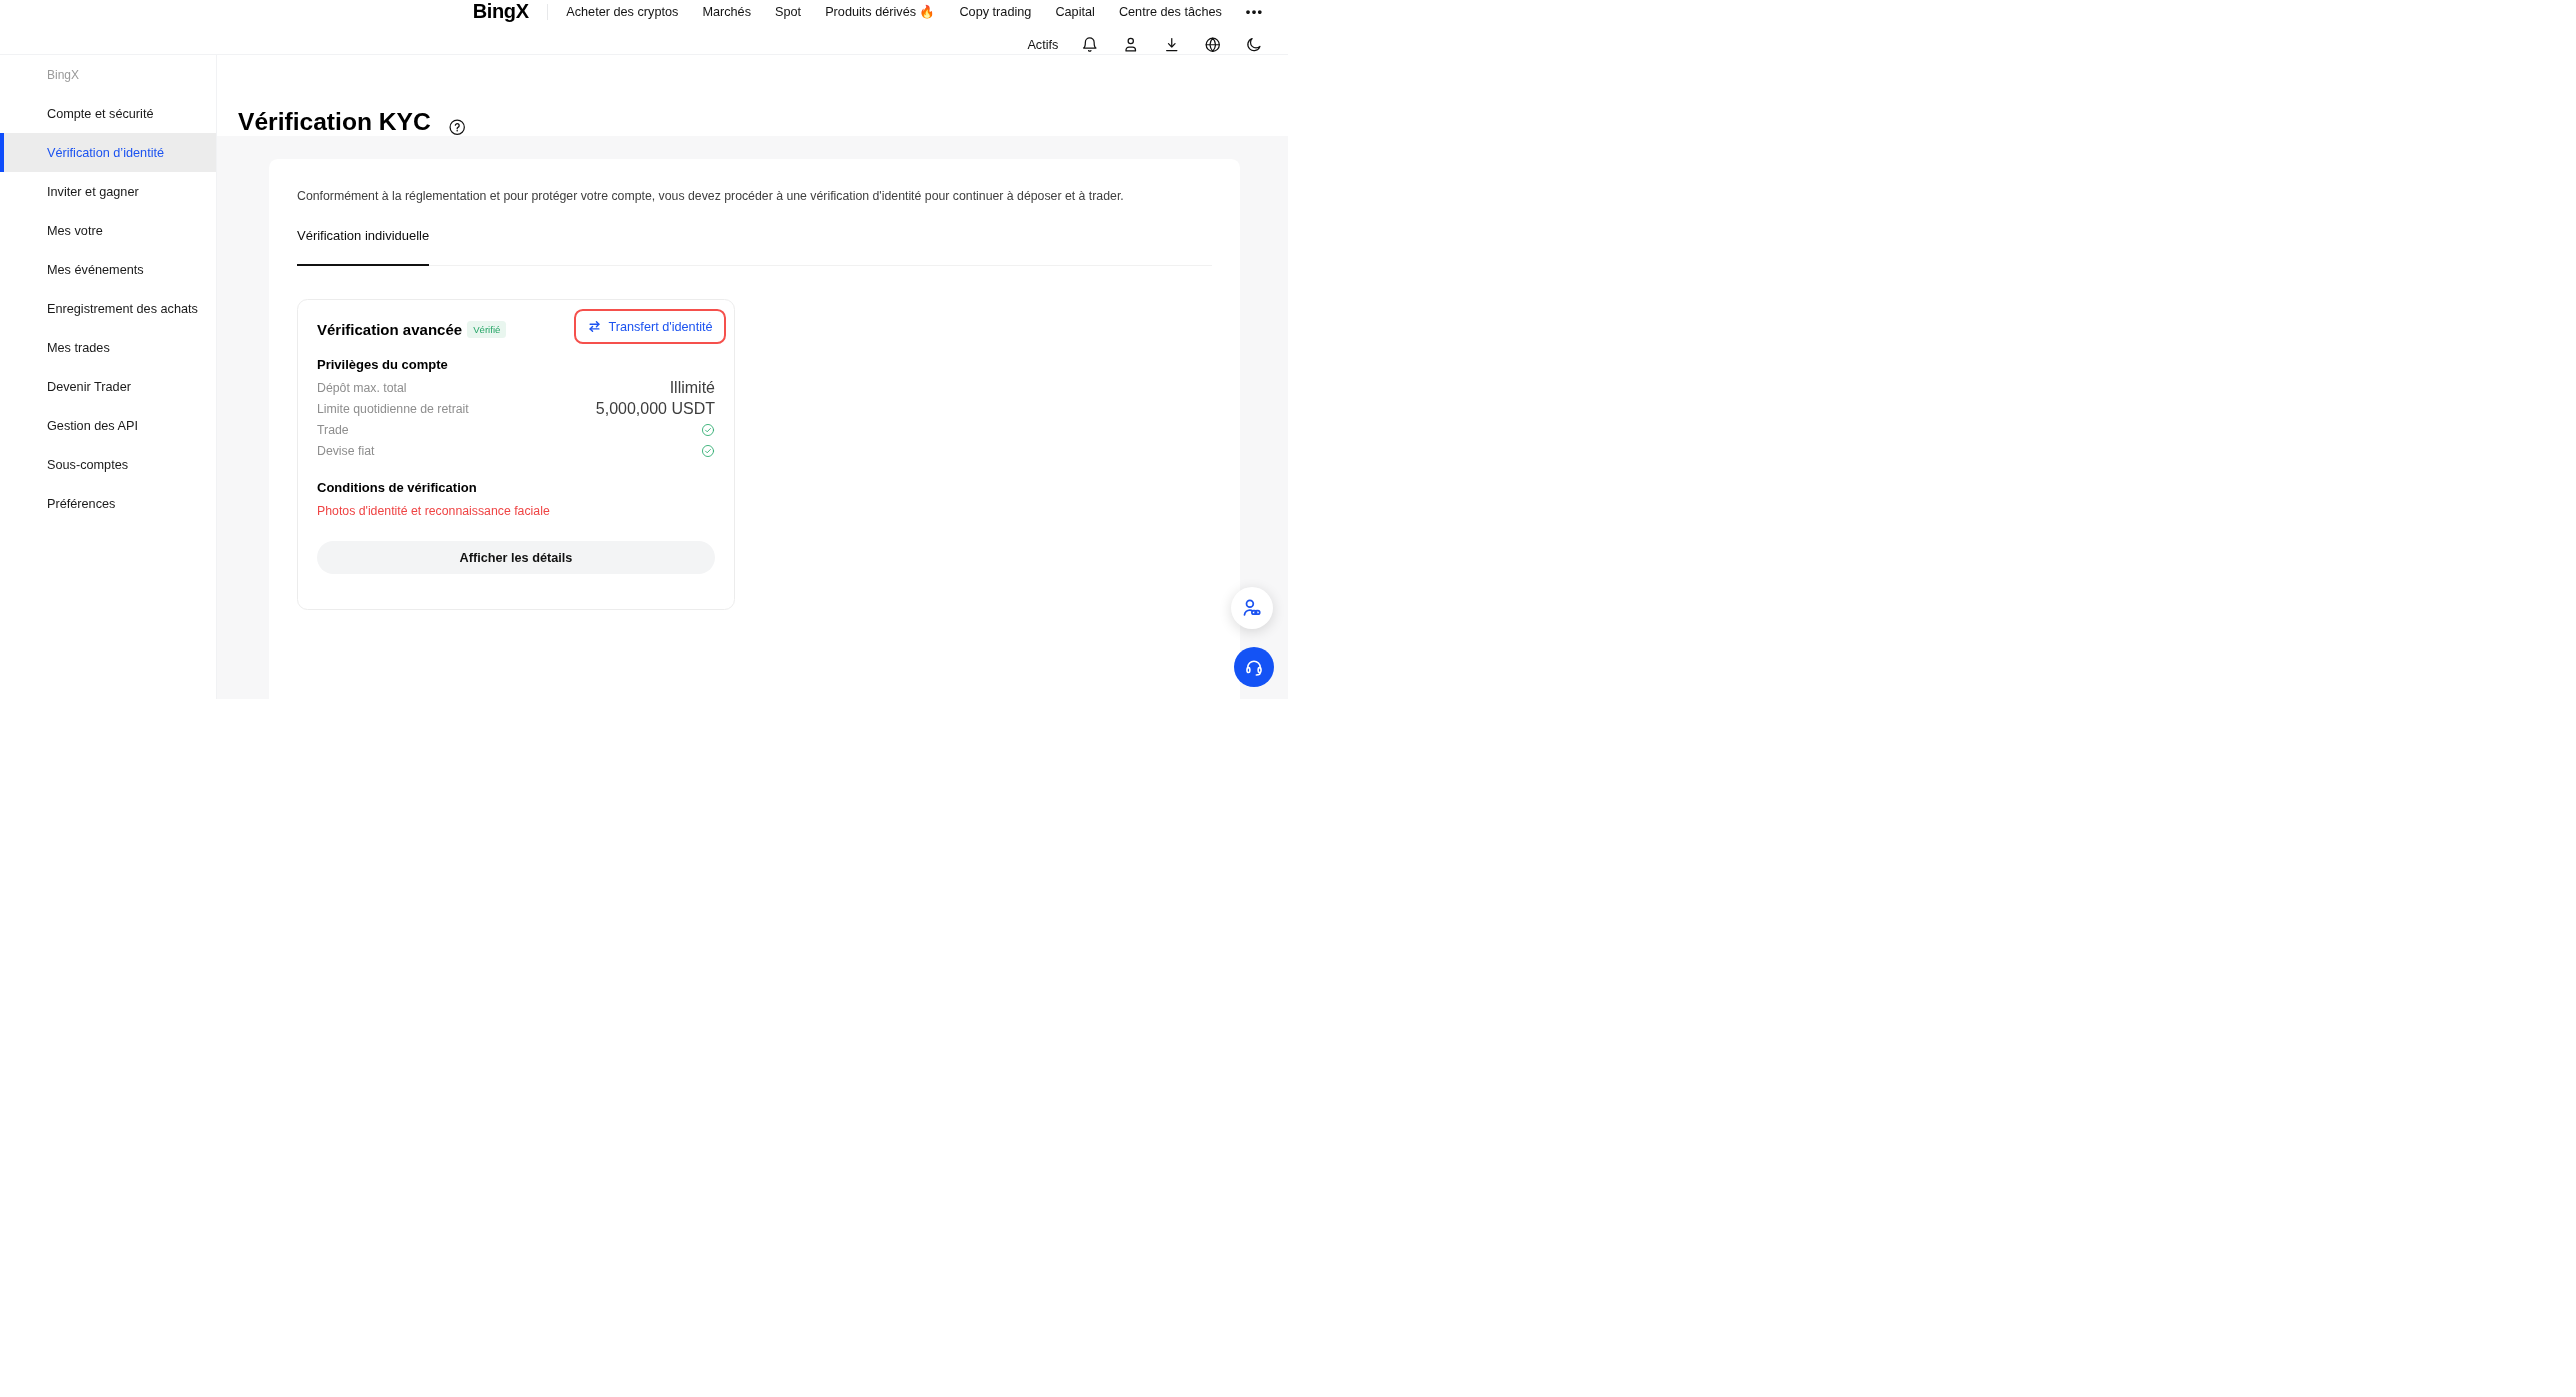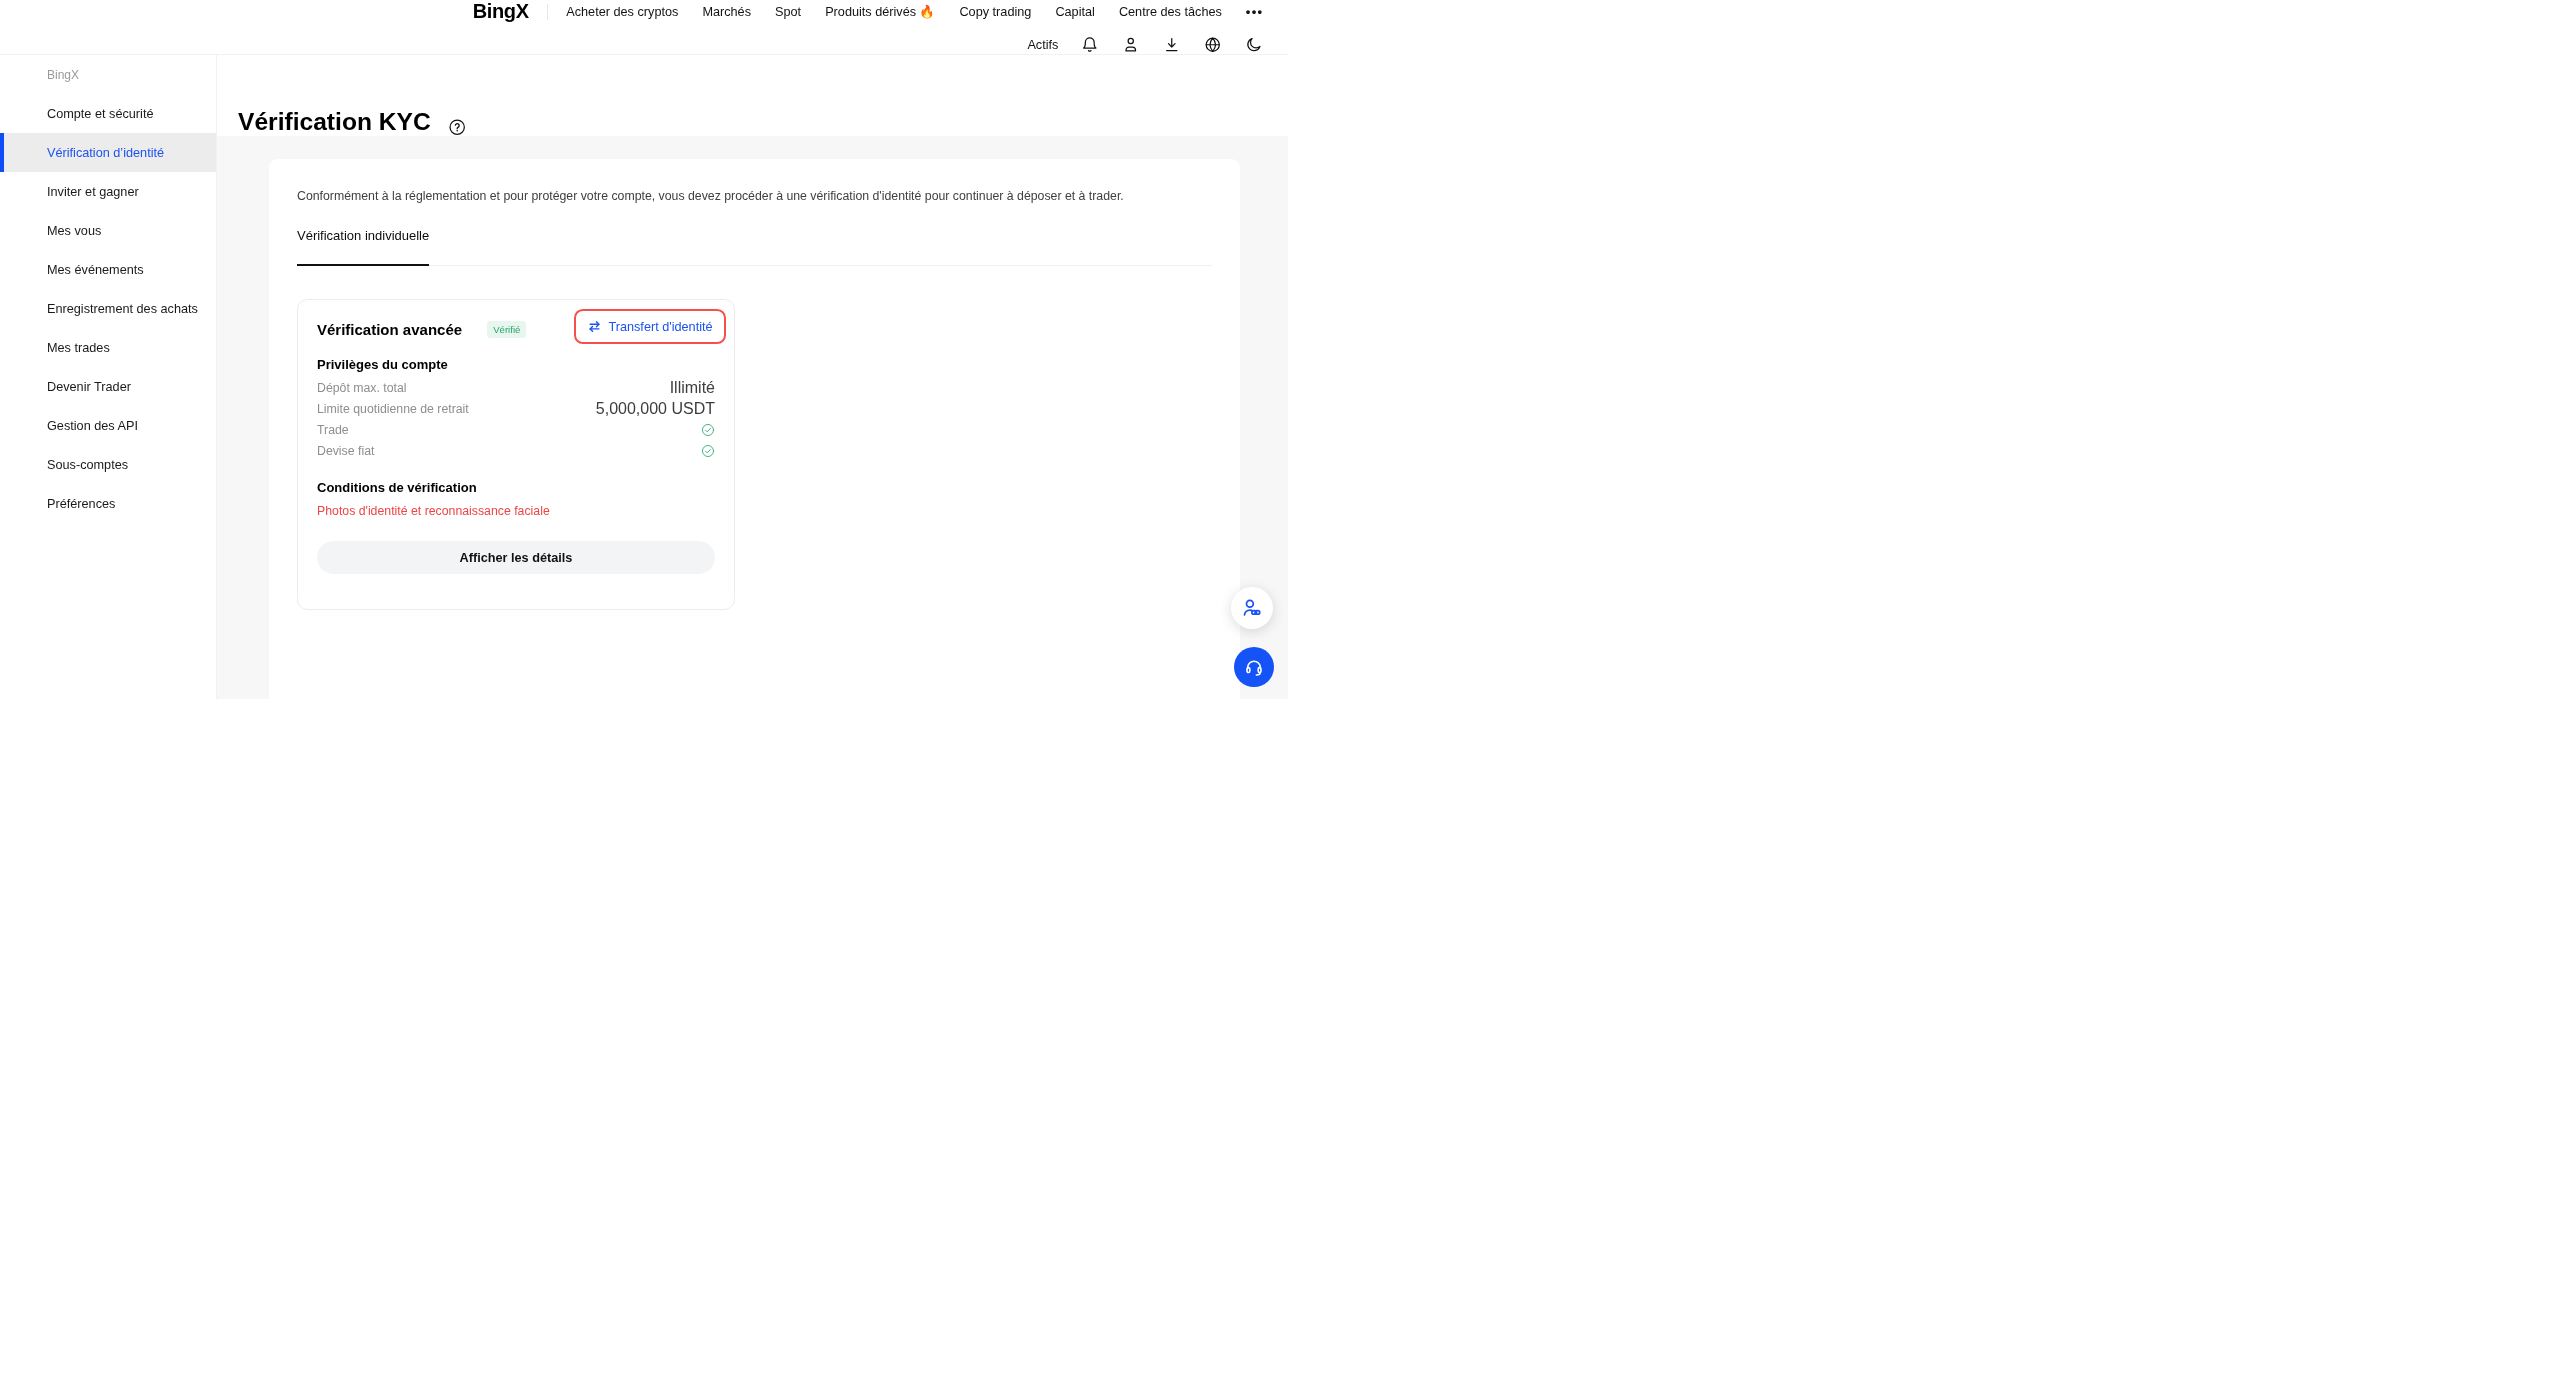--- a/index.html
+++ b/index.html
@@ -44,21 +44,21 @@
            border-radius: 8.8px 8.8px 0 0; padding: 30px 28px 0; }
   .notice { font-size: 12.3px; color: #404040; white-space: nowrap; }
 
   .tabs { margin-top: 24px; border-bottom: 0.9px solid #f1f1f1; }
   .tab { display: inline-block; font-size: 13px; font-weight: 500; color: #0d0d0d;
          padding-bottom: 21px; border-bottom: 2.6px solid #111; margin-bottom: -0.9px; cursor: pointer; }
 
   
   .card { position: relative; width: 438px; height: 311px; margin-top: 33px;
           border: 0.9px solid #ececec; border-radius: 10.5px; padding: 21px 19px; background: #fff; }
-  .card-head { display: flex; align-items: center; gap: 25px; }
+  .card-head { display: flex; align-items: center; gap: 5px; }
   .card-title { font-size: 15px; font-weight: 700; color: #000; }
   .badge { font-size: 9.6px; font-weight: 500; color: #26a567; background: #e9f6ef;
            padding: 3.5px 6.1px; border-radius: 3.5px; line-height: 1; }
   .red-annotation { position: absolute; top: 9px; right: 8px; height: 35px;
                     border: 2.6px solid #f5504c; border-radius: 8.8px;
                     display: flex; align-items: center; padding: 0 11.4px; background: #fff; }
   .transfer-btn { display: flex; align-items: center; gap: 6.1px; border: none; background: none;
                   color: #1c53f0; font-size: 12.7px; font-weight: 500; font-family: inherit; cursor: pointer; }
   .transfer-btn svg { width: 15px; height: 15px; stroke: #1c53f0; fill: none; stroke-width: 1.9; stroke-linecap: round; stroke-linejoin: round; }
 
@@ -138,21 +138,21 @@
     </div>
   </header>
 
   <div class="shell">
 
     <aside class="sidebar">
       <div class="side-section">BingX</div>
       <div class="side-item">Compte et sécurité</div>
       <div class="side-item active">Vérification d’identité</div>
       <div class="side-item">Inviter et gagner</div>
-      <div class="side-item">Mes vous</div>
+      <div class="side-item">Mes votre</div>
       <div class="side-item">Mes événements</div>
       <div class="side-item">Enregistrement des achats</div>
       <div class="side-item">Mes trades</div>
       <div class="side-item">Devenir Trader</div>
       <div class="side-item">Gestion des API</div>
       <div class="side-item">Sous-comptes</div>
       <div class="side-item">Préférences</div>
     </aside>
 
     <main class="main">

